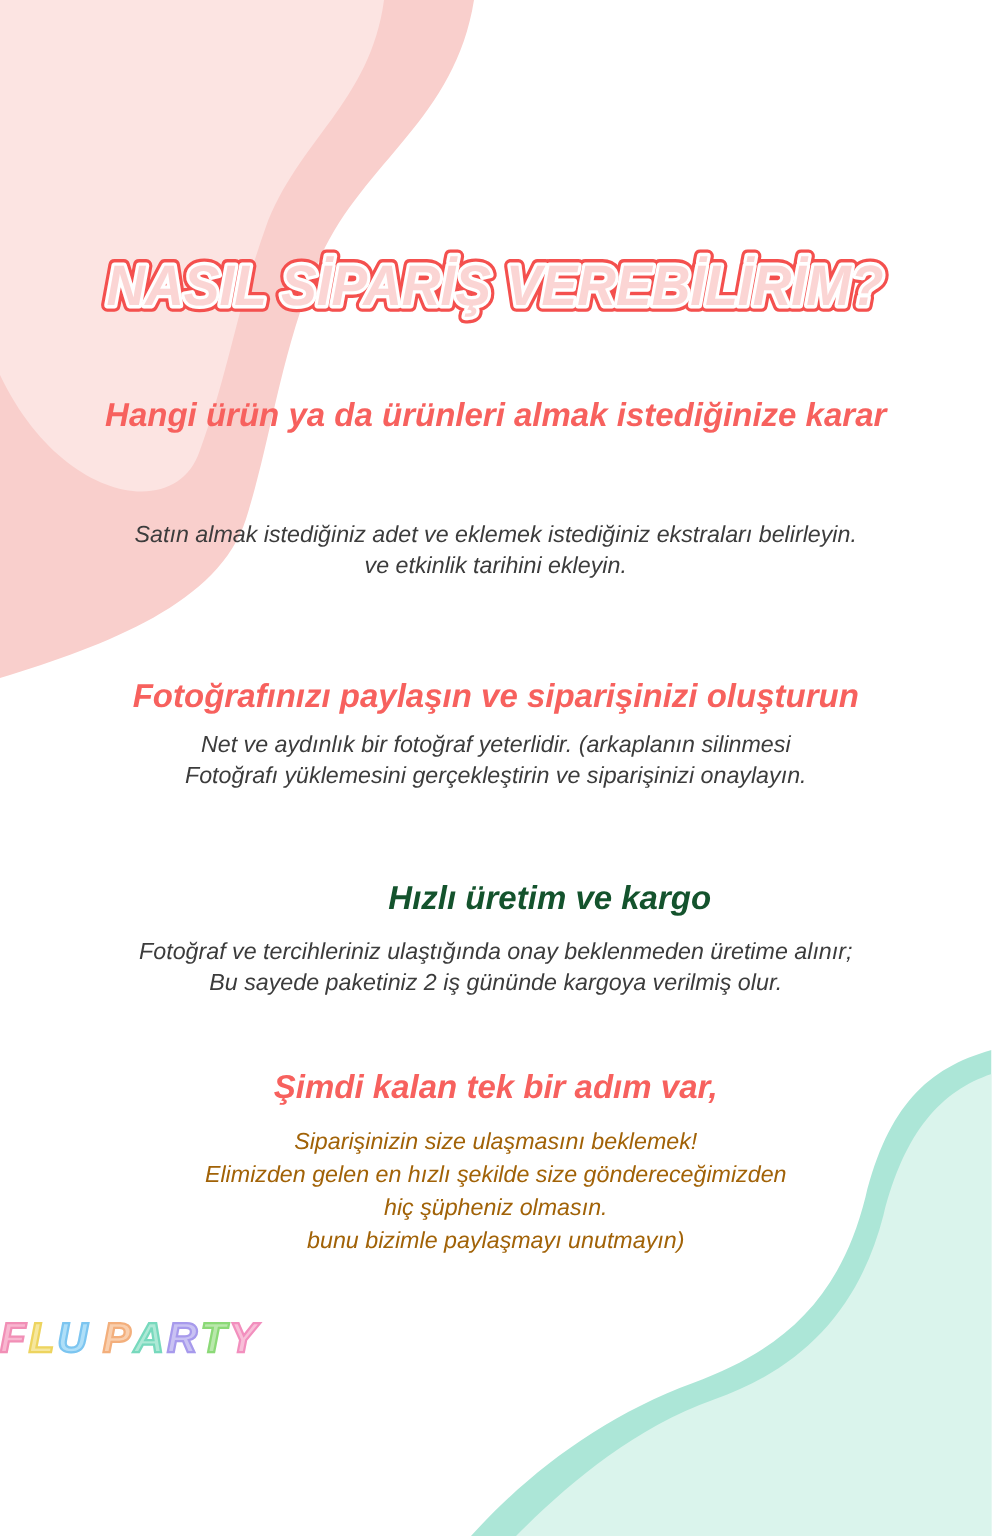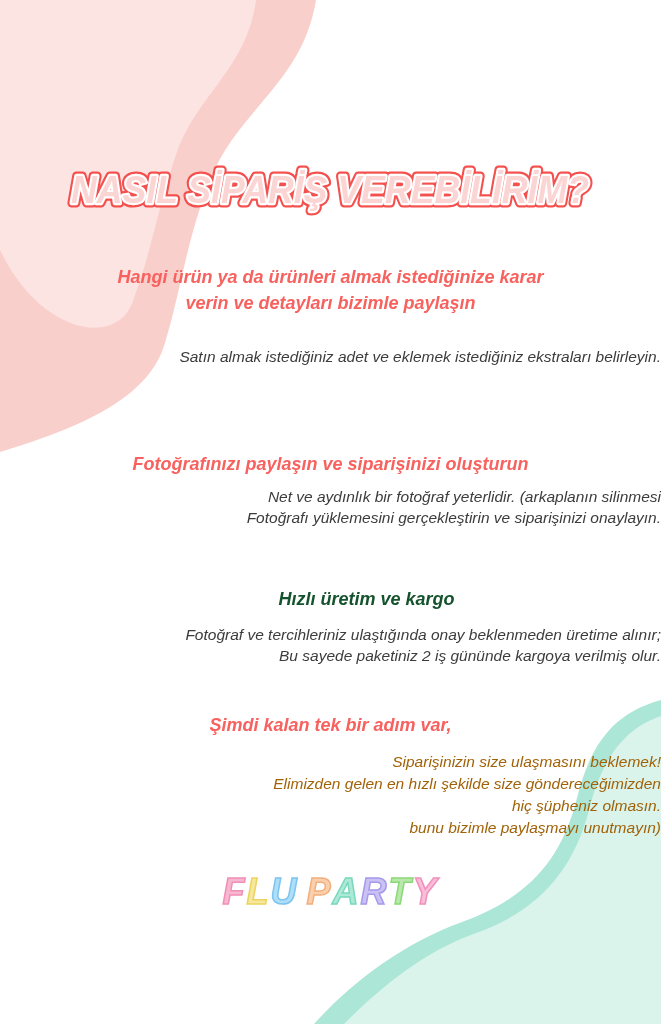--- a/index.html
+++ b/index.html
@@ -7,31 +7,31 @@
     width:661px;height:1024px;
     background:#ffffff;
     font-family:"Liberation Sans",sans-serif;
     position:relative;overflow:hidden;
   }
   .poster{position:absolute;inset:0;width:542px;height:1024px;font-style:italic;}
   .bg-svg{position:absolute;top:0;left:0;width:661px;height:1024px;}
   .title-svg{position:absolute;top:163px;left:0;width:661px;height:64px;}
   .section-heading{
     position:absolute;left:0;width:661px;text-align:center;
-    font-weight:bold;font-size:18px;line-height:26px;
+    font-weight:bold;font-size:22px;line-height:26px;
   }
   .section-body{
-    position:absolute;left:0;width:661px;text-align:right;
+    position:absolute;left:0;width:661px;text-align:center;
     font-size:15.5px;line-height:21px;
   }
   .section-body.tall{line-height:22px;}
   .section-body strong{font-weight:bold;}
   .logo{
-    position:absolute;top:870px;left:0;width:661px;text-align:center;
-    font-size:36px;font-weight:bold;letter-spacing:2px;line-height:44px;
+    position:absolute;top:870px;left:0;width:661px;text-align:left;
+    font-size:28px;font-weight:bold;letter-spacing:2px;line-height:44px;
     user-select:none;
   }
   .logo span{display:inline-block;}
 </style>
 </head>
 <body>
 
 <div class="poster">
 
   <svg class="bg-svg" viewBox="0 0 661 1024" xmlns="http://www.w3.org/2000/svg">
@@ -42,24 +42,24 @@
   </svg>
 
   <svg class="title-svg" viewBox="0 0 661 64" xmlns="http://www.w3.org/2000/svg">
     <text x="330" y="40" text-anchor="middle" font-family="Liberation Sans, sans-serif" font-weight="bold" font-size="38" textLength="518" lengthAdjust="spacingAndGlyphs" fill="none" stroke-width="9" stroke-linejoin="round" stroke-linecap="round" stroke="#F4504E">NASIL SİPARİŞ VEREBİLİRİM?</text>
     <text x="330" y="40" text-anchor="middle" font-family="Liberation Sans, sans-serif" font-weight="bold" font-size="38" textLength="518" lengthAdjust="spacingAndGlyphs" fill="none" stroke="#FFFFFF" stroke-width="4.5" stroke-linejoin="round" stroke-linecap="round">NASIL SİPARİŞ VEREBİLİRİM?</text>
     <text x="330" y="40" text-anchor="middle" font-family="Liberation Sans, sans-serif" font-weight="bold" font-size="38" textLength="518" lengthAdjust="spacingAndGlyphs" fill="#FBD5D4">NASIL SİPARİŞ VEREBİLİRİM?</text>
   </svg>
 
   <div class="section-heading heading-color" style="top: 264px; color: rgb(247, 97, 94);">
     <div>Hangi ürün ya da ürünleri almak istediğinize karar</div>
-    <div>verin ve detayları bizimle paylaşın</div>
   </div>
   <div class="section-body" style="top: 346px; color: rgb(60, 60, 60);">
     <div>Satın almak istediğiniz adet ve eklemek istediğiniz ekstraları belirleyin.</div>
+    <div>ve etkinlik tarihini ekleyin.</div>
   </div>
 
   <div class="section-heading heading-color" style="top: 451px; color: rgb(247, 97, 94);">
     <div>Fotoğrafınızı paylaşın ve siparişinizi oluşturun</div>
   </div>
   <div class="section-body" style="top: 486px; color: rgb(60, 60, 60);">
     <div>Net ve aydınlık bir fotoğraf yeterlidir. (arkaplanın silinmesi</div>
     <div>Fotoğrafı yüklemesini gerçekleştirin ve siparişinizi onaylayın.</div>
   </div>
 

